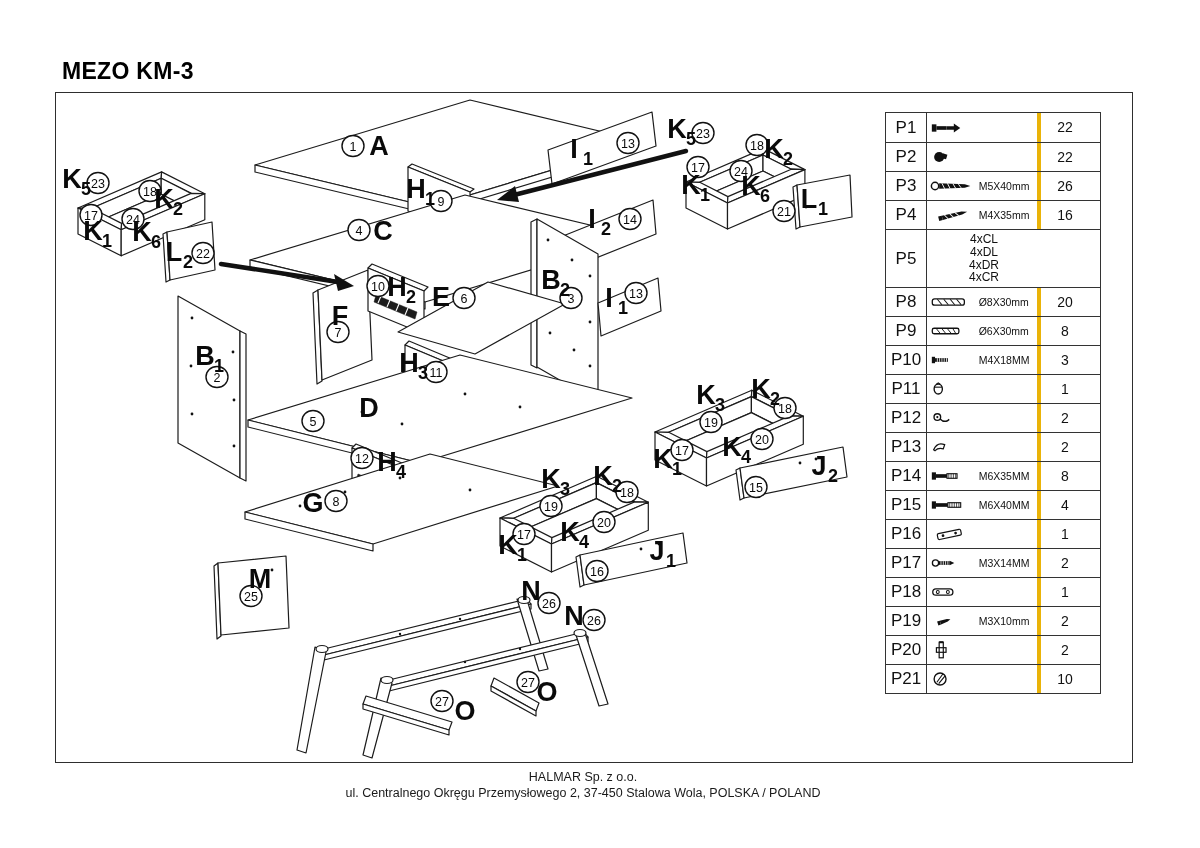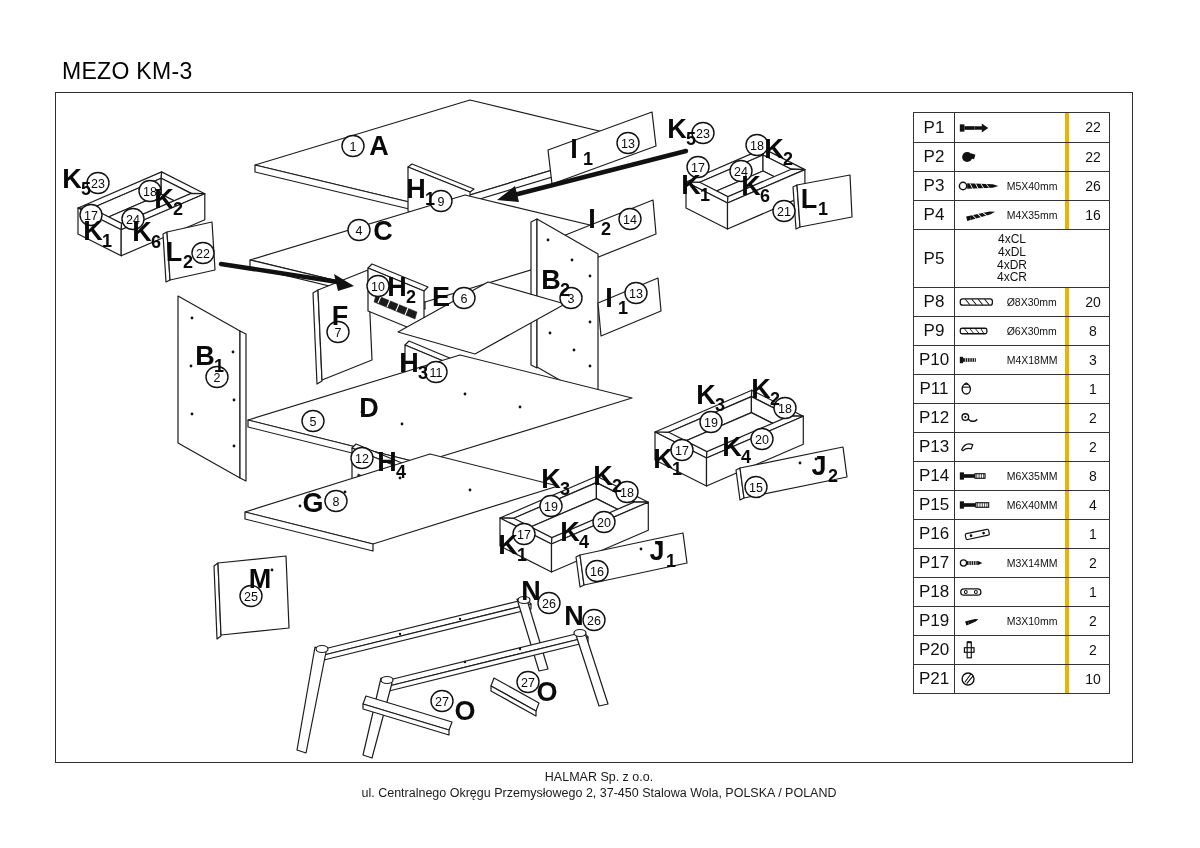--- a/index.html
+++ b/index.html
@@ -1,41 +1,41 @@
 <!DOCTYPE html>
 <html><head>
 <meta charset="utf-8">
 <style>
   *{margin:0;padding:0;box-sizing:border-box}
   html,body{width:1200px;height:848px;background:#fff;font-family:"Liberation Sans",sans-serif;position:relative;overflow:hidden}
-  .title{position:absolute;left:62px;top:58px;font-size:23px;font-weight:normal;letter-spacing:.3px;color:#000}
+  .title{position:absolute;left:62px;top:58px;font-size:23px;font-weight:bold;letter-spacing:.3px;color:#000}
   .frame{position:absolute;left:55px;top:92px;width:1078px;height:671px;border:1.5px solid #2e2e2e;background:#fff}
   svg.diagram{position:absolute;left:0;top:0;width:1200px;height:848px}
   .panel{fill:#fff;stroke:#1c1c1c;stroke-width:1.2;stroke-linejoin:round}
   .slide{fill:#1c1c1c;stroke:#1c1c1c;stroke-width:.5}
   .hatch{stroke:#fff;stroke-width:1.1}
   .dots circle{fill:#111}
   .arrow{stroke:#111;stroke-width:4.5;stroke-linecap:round}
   .part-letter{font-family:"Liberation Sans",sans-serif;font-size:27px;font-weight:bold;fill:#0a0a0a;text-anchor:middle;dominant-baseline:central}
   .part-sub{font-family:"Liberation Sans",sans-serif;font-size:18px;font-weight:bold;fill:#0a0a0a;text-anchor:middle;dominant-baseline:central}
   .callout{fill:#fff;stroke:#111;stroke-width:1.4}
   .callout-num{font-family:"Liberation Sans",sans-serif;font-size:12.5px;fill:#0a0a0a;text-anchor:middle;dominant-baseline:central}
-  .parts-table{position:absolute;left:913px;top:112px;width:197px;border:1.5px solid #333;background:#fff}
+  .parts-table{position:absolute;left:885px;top:112px;width:216px;border:1.5px solid #333;background:#fff}
   .prow{display:grid;grid-template-columns:41px 114px 48px;height:29px;border-top:1px solid #333}
   .prow:first-child{border-top:none}
   .prow.tall{height:58px}
   .cid{display:flex;align-items:center;justify-content:center;font-size:17px;color:#111;border-right:1px solid #333}
   .cicon{display:flex;align-items:center;padding-left:3px;border-right:4px solid #eab308;overflow:hidden}
   .cspec{font-size:10.5px;color:#111;white-space:nowrap;margin-left:1px}
   .cqty{display:flex;align-items:center;justify-content:center;font-size:14px;color:#111;white-space:pre-line;text-align:center;line-height:1.05}
   .prow.tall .cqty{font-size:12px}
   .pic{height:22px;flex:none}
   .pic.p5{height:52px}
   .slbl{font-family:"Liberation Sans",sans-serif;font-size:9px;fill:#111;text-anchor:middle}
-  .footer{position:absolute;left:16px;top:769px;width:1166px;text-align:center;font-size:12.5px;color:#1a1a1a;line-height:1.3}
+  .footer{position:absolute;left:0;top:769px;width:1166px;text-align:center;font-size:12.5px;color:#1a1a1a;line-height:1.3}
 </style>
 </head>
 <body>
 
 <h1 class="title">MEZO KM-3</h1>
 <div class="frame"></div>
 
 <svg class="diagram" viewBox="0 0 1200 848">
 
   <g>

